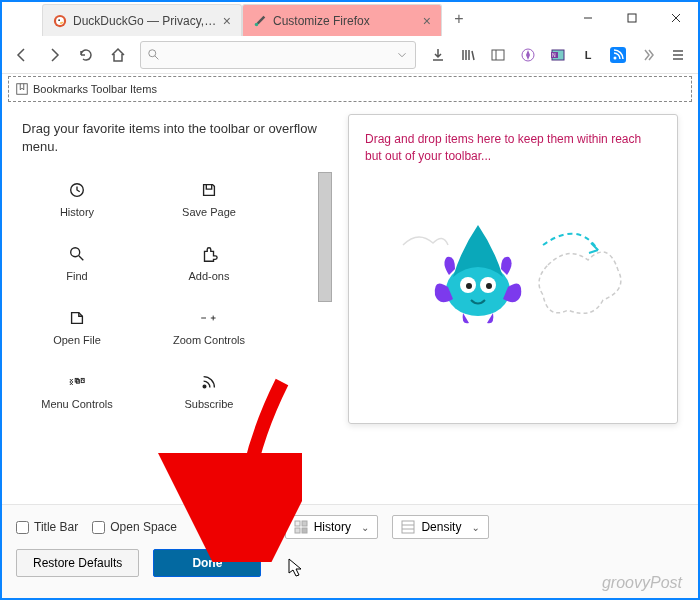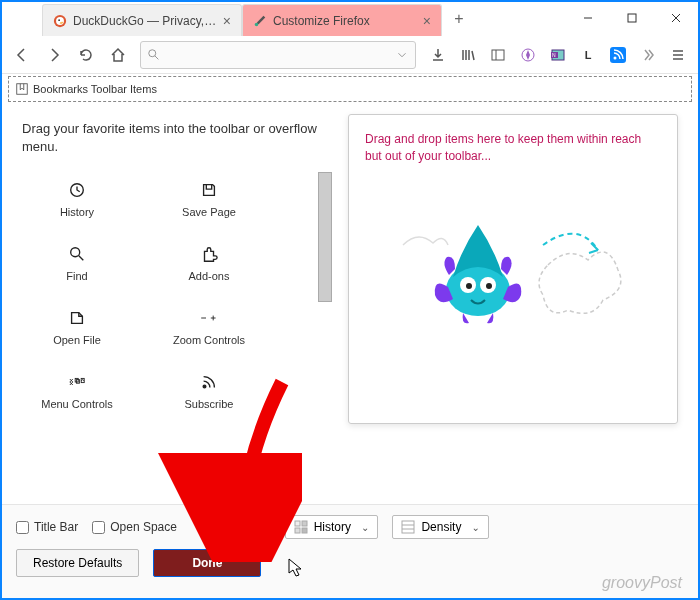--- a/index.html
+++ b/index.html
@@ -51,21 +51,21 @@
 
 .bottombar { position:absolute; bottom:0; left:0; right:0; height: 94px; border-top:1px solid #e5e5e5; background:#fafafa; }
 .bottom-row1 { display:flex; align-items:center; gap: 14px; padding: 10px 14px; }
 .checkbox { display:flex; align-items:center; gap:5px; font-size:12px; color:#333; }
 .checkbox input { width:13px; height:13px; }
 .dropdown { display:flex; align-items:center; gap:6px; border:1px solid #bbb; padding:4px 8px; font-size:12px; background:#fff; border-radius:2px; }
 .dropdown svg.sw { width:14px; height:14px; }
 .dropdown .chev { font-size:10px; color:#555; margin-left:4px; }
 .bottom-row2 { display:flex; align-items:flex-start; gap:14px; padding: 0 14px; }
 .btn { padding: 6px 16px; font-size:12px; border:1px solid #bbb; background:#f5f5f5; border-radius:2px; }
-.btn.primary { background:#7f1d1d; color:#fff; border-color:#0060df; font-weight:600; padding:6px 38px; }
+.btn.primary { background:#0369a1; color:#fff; border-color:#0060df; font-weight:600; padding:6px 38px; }
 
 
 .arrow { position:absolute; left:150px; top:370px; pointer-events:none; }
 
 .watermark { position:absolute; right:16px; bottom:6px; font-family: Liberation Sans, sans-serif; font-style:italic; font-size:16px; color:#bbb; }
 
 
 .cursor { position:absolute; left:286px; top:556px; }
 </style>
 </head>

